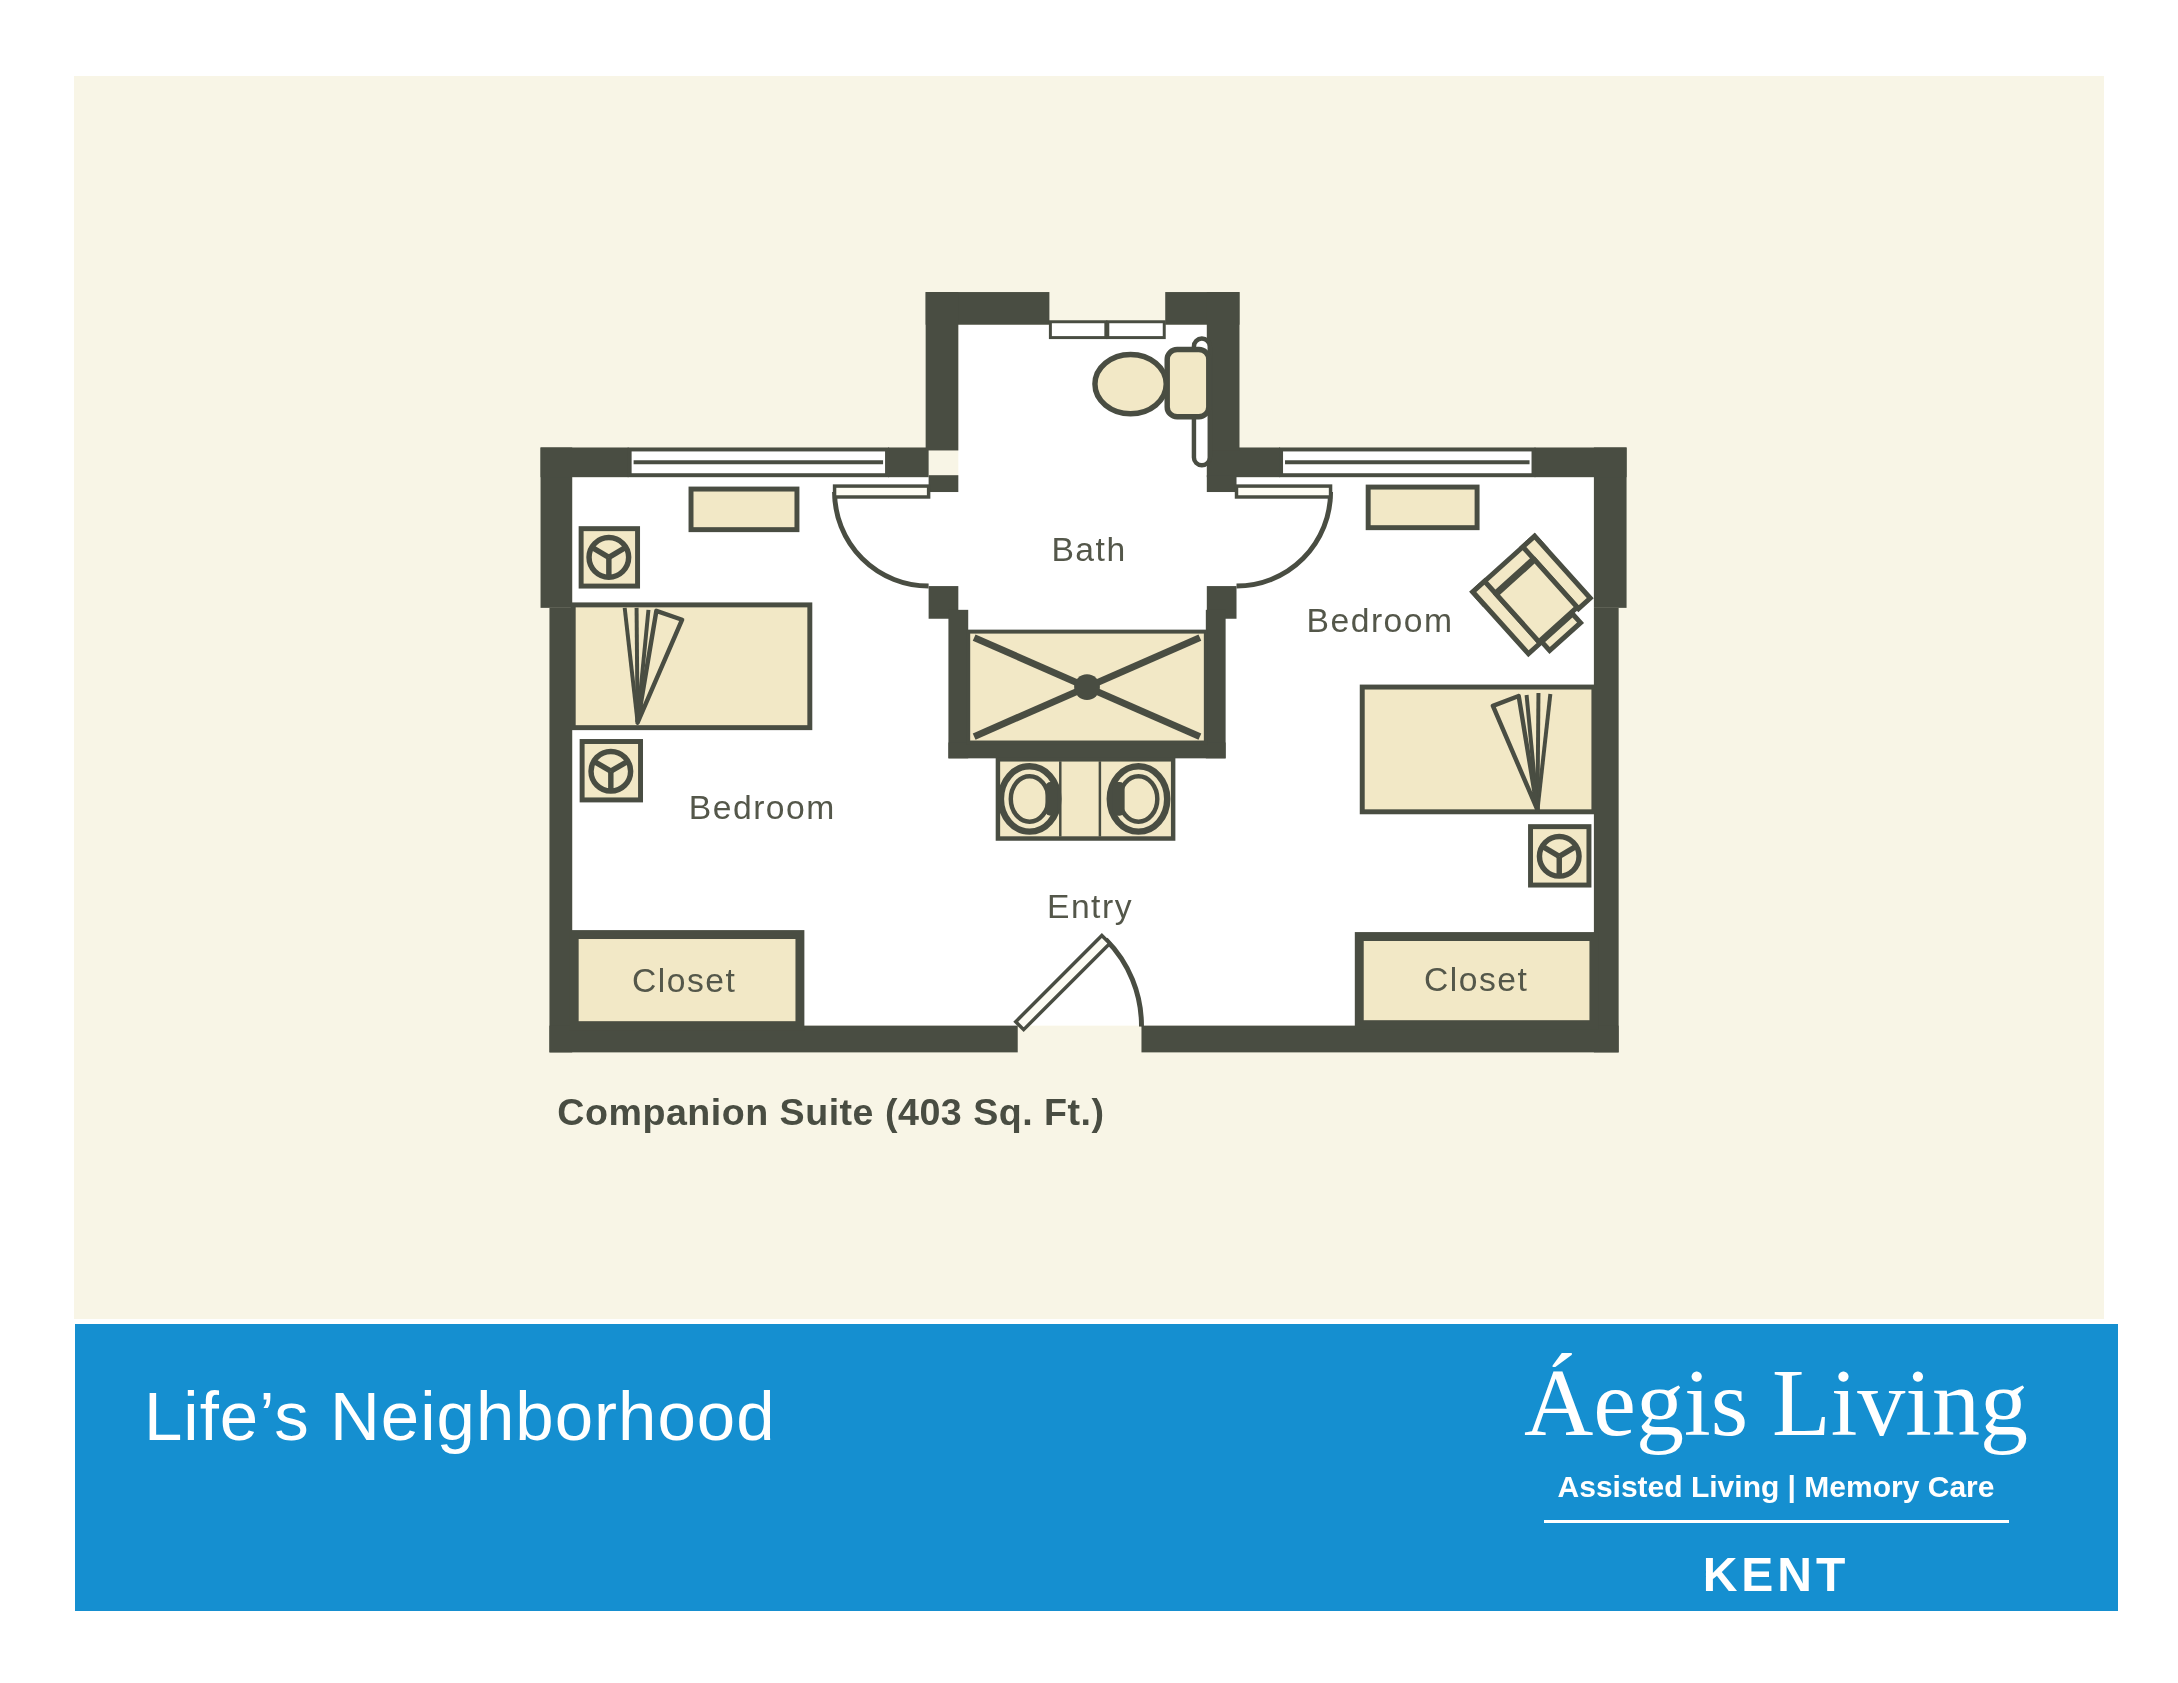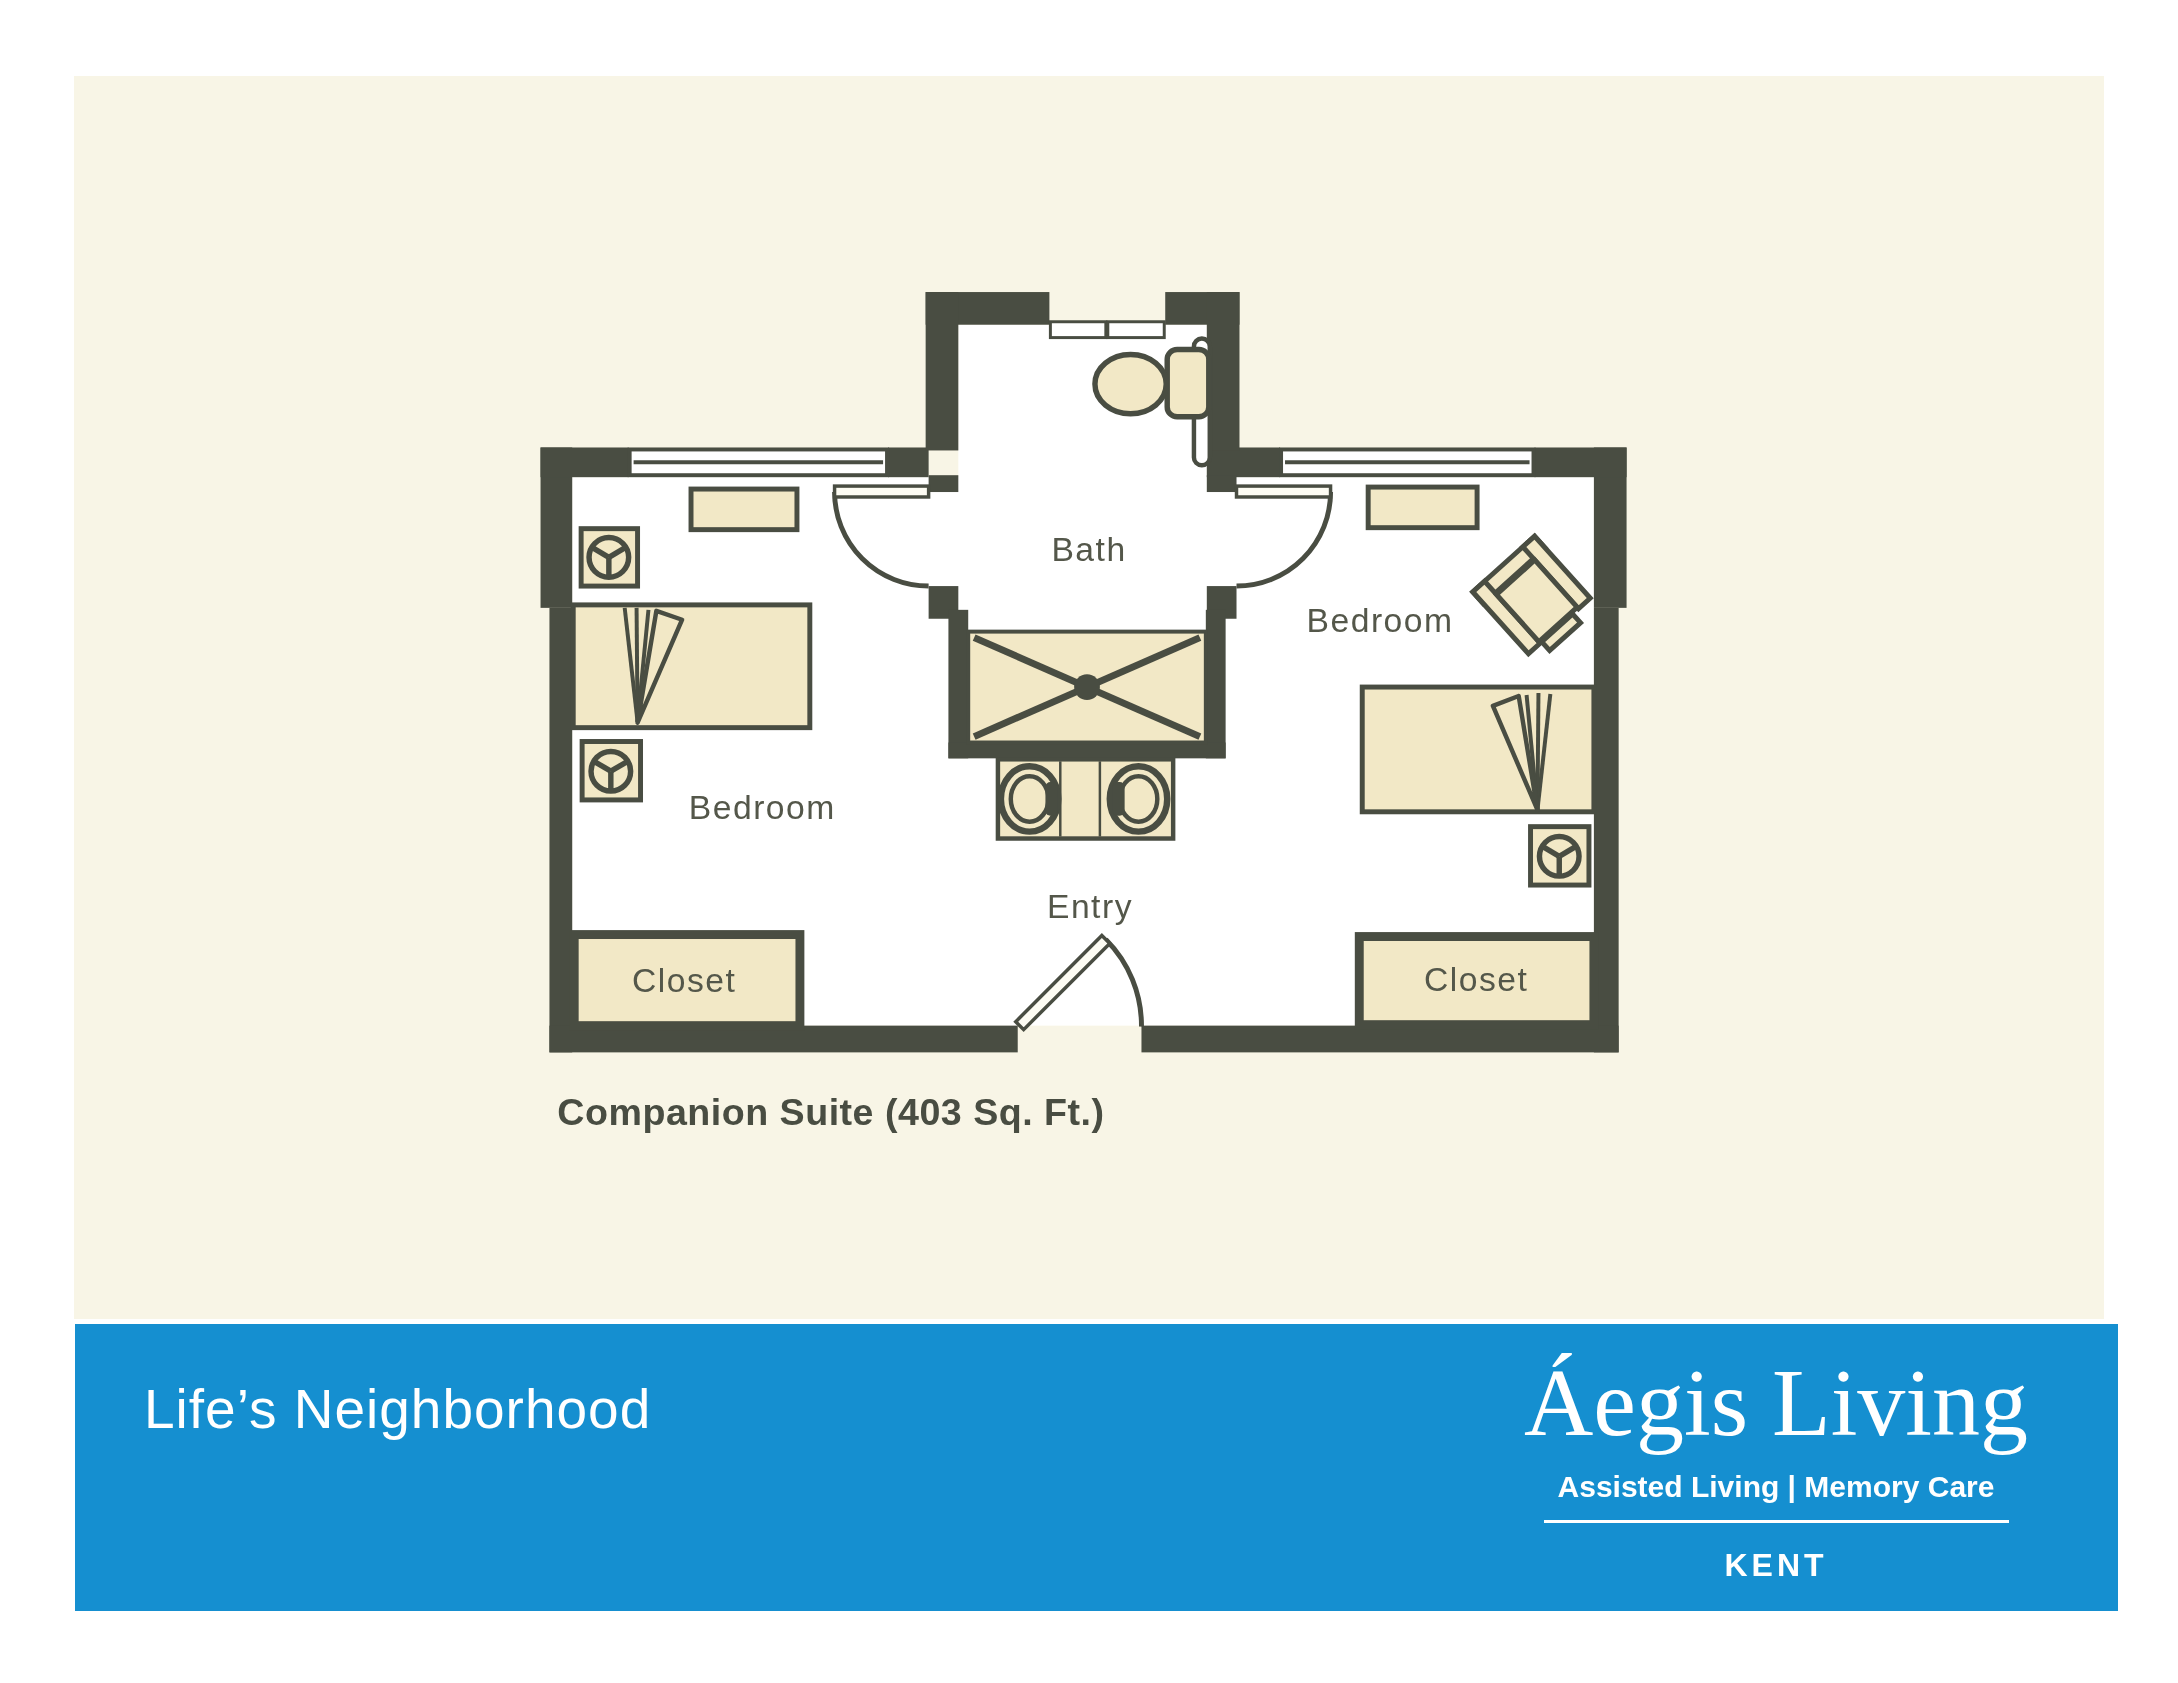--- a/index.html
+++ b/index.html
@@ -11,36 +11,36 @@
     position:absolute;left:74px;top:76px;width:2030px;height:1243px;
     background:#f8f5e6;
   }
   svg.plan{position:absolute;left:0;top:0;}
   .footer{
     position:absolute;left:75px;top:1324px;width:2043px;height:287px;
     background:#158fd0;color:#ffffff;
   }
   .tagline{
     position:absolute;left:69px;top:53px;
-    font-size:55px;font-weight:300;letter-spacing:1px;color:#ffffff;text-align:right;
+    font-size:69px;font-weight:300;letter-spacing:1px;color:#ffffff;text-align:right;
   }
   .brand-block{
     position:absolute;right:55px;top:29px;width:574px;text-align:center;color:#ffffff;
   }
   .brand{
     font-family:"Liberation Serif",serif;font-size:96px;line-height:1.05;
   }
   .brand-sub{
     font-size:30px;font-weight:bold;letter-spacing:0px;margin-top:16px;
   }
   .brand-rule{
     width:465px;height:3px;background:#ffffff;margin:16px auto 0 auto;
   }
   .brand-loc{
-    font-size:32px;font-weight:bold;letter-spacing:4px;margin-top:24px;
+    font-size:48px;font-weight:bold;letter-spacing:4px;margin-top:24px;
   }
   text.room-label{
     fill:#54574a;font-family:"Liberation Sans",sans-serif;font-size:34px;letter-spacing:1.5px;
   }
   text.caption{
     fill:#494d42;font-family:"Liberation Sans",sans-serif;font-size:38px;font-weight:bold;letter-spacing:0.5px;
   }
 </style>
 </head>
 <body>

